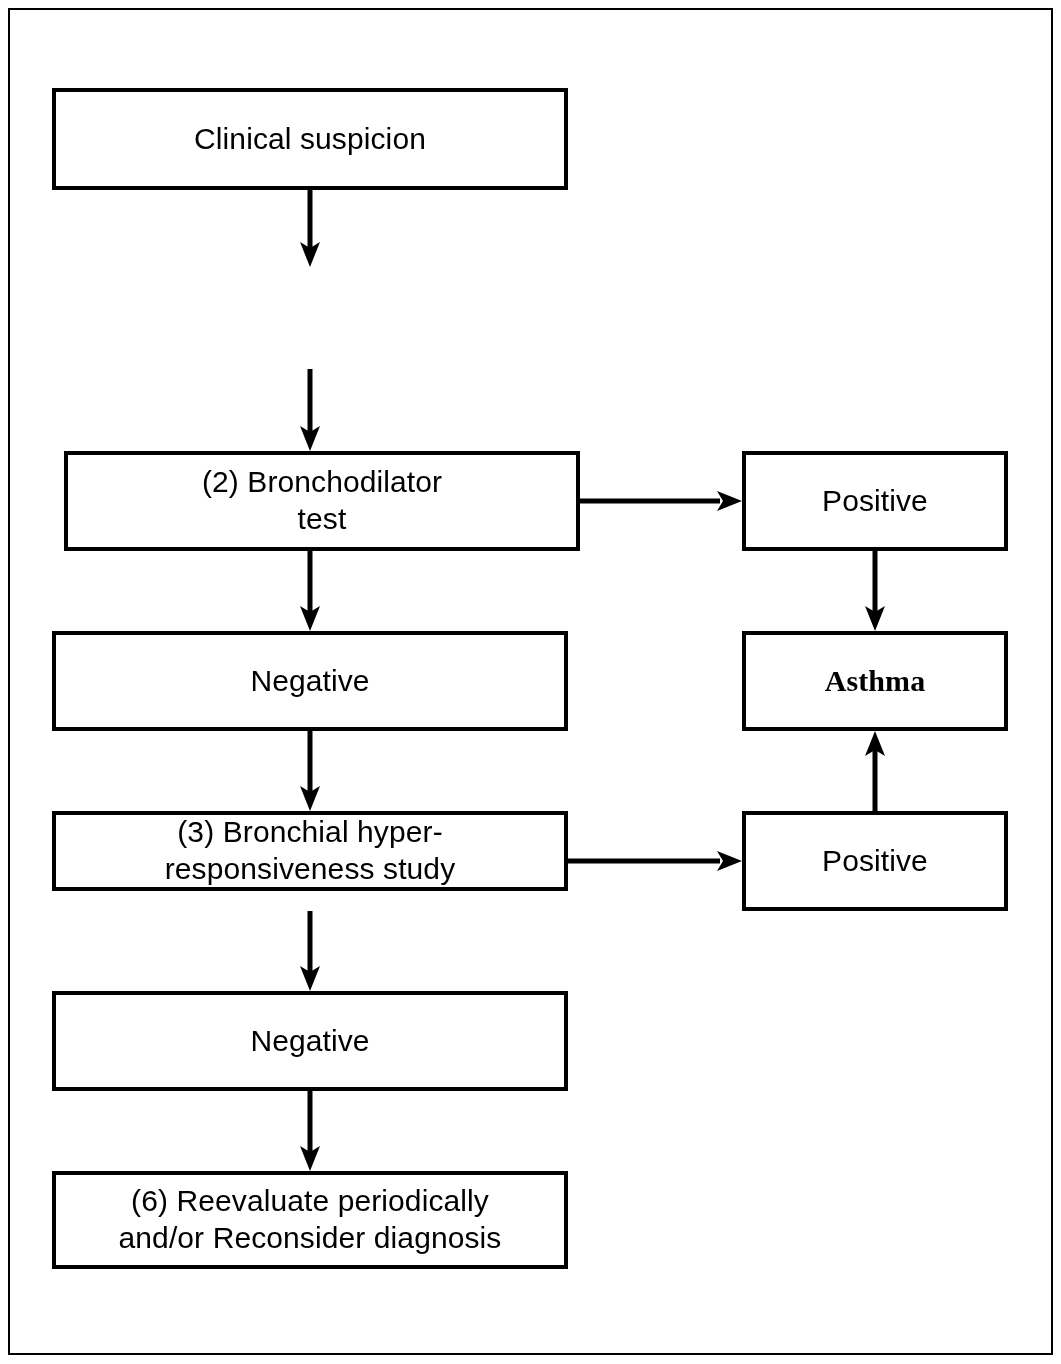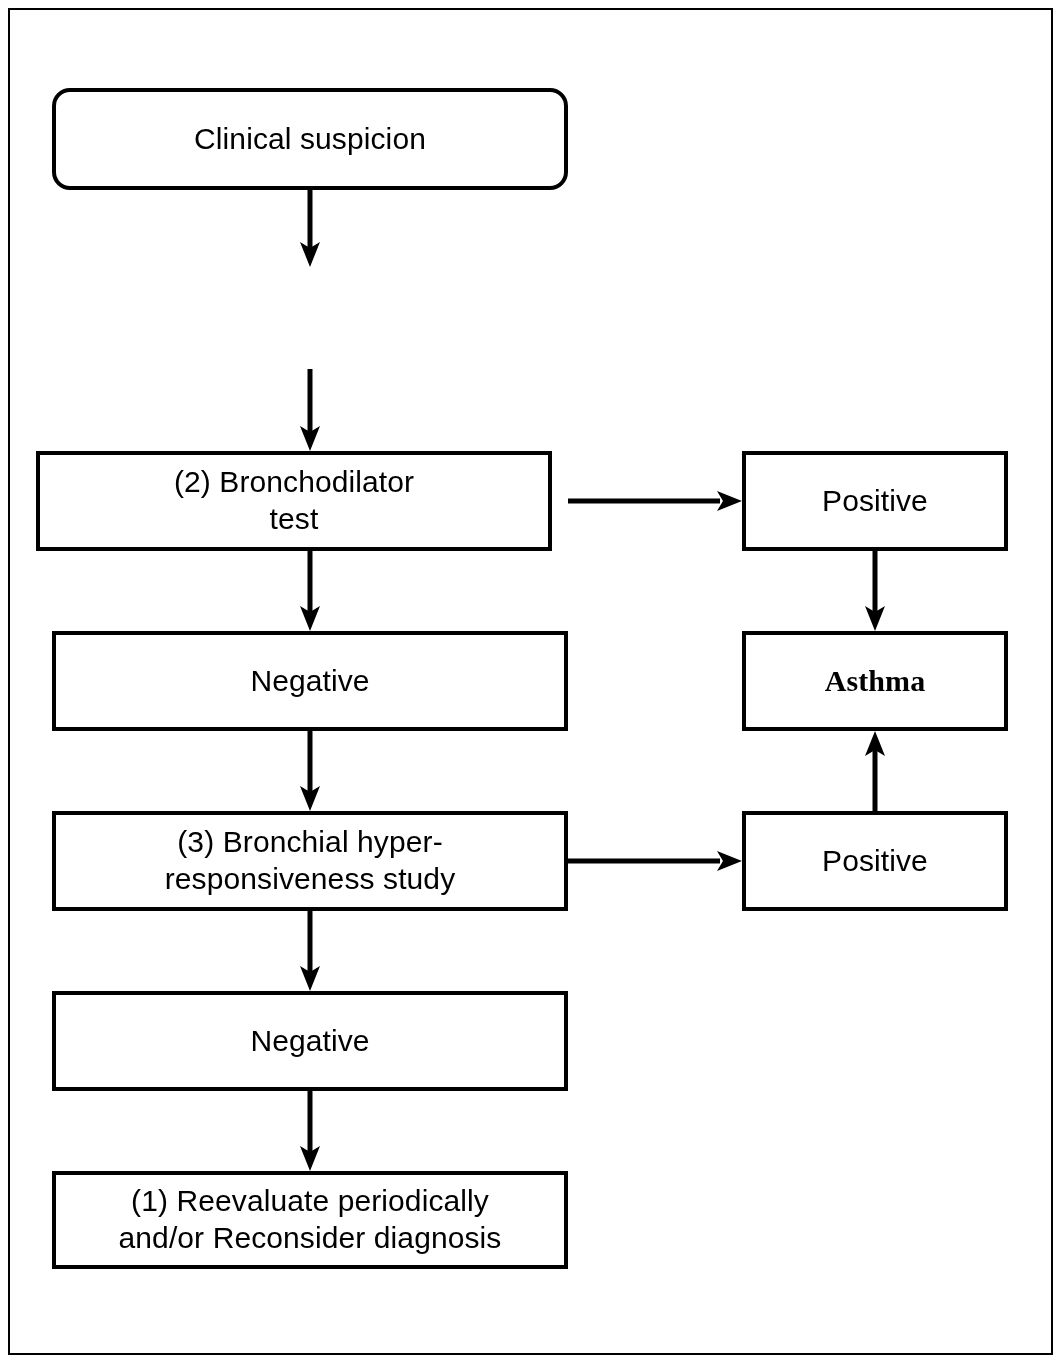--- a/index.html
+++ b/index.html
@@ -131,45 +131,45 @@
     </svg>
   </div>
 
   <div class="conn" style="left:292px; top:1091px; width:36px; height:80px;">
     <svg width="36" height="80" viewBox="0 0 36 80">
       <line x1="18" y1="0" x2="18" y2="61" stroke="#000" stroke-width="5"></line>
       <path d="M 18 80 L 8 55 L 18 61 L 28 55 Z" fill="#000"></path>
     </svg>
   </div>
 
-  <div class="node" style="left:52px; top:88px; width:516px; height:102px;border-radius:18px;">
+  <div class="node" style="left:52px; top:88px; width:516px; height:102px;">
     <span class="label">Clinical suspicion</span>
   </div>
 
 
-  <div class="node" style="left:36px; top:451px; width:516px; height:100px;">
+  <div class="node" style="left:64px; top:451px; width:516px; height:100px;">
     <span class="label">(2) Bronchodilator
 test</span>
   </div>
 
   <div class="node" style="left:52px; top:631px; width:516px; height:100px;">
     <span class="label">Negative</span>
   </div>
 
-  <div class="node" style="left:52px; top:811px; width:516px; height:100px;">
+  <div class="node" style="left:52px; top:811px; width:516px; height:80px;">
     <span class="label">(3) Bronchial hyper-
 responsiveness study</span>
   </div>
 
   <div class="node" style="left:52px; top:991px; width:516px; height:100px;">
     <span class="label">Negative</span>
   </div>
 
   <div class="node" style="left:52px; top:1171px; width:516px; height:98px;">
-    <span class="label">(1) Reevaluate periodically
+    <span class="label">(6) Reevaluate periodically
 and/or Reconsider diagnosis</span>
   </div>
 
   <div class="node" style="left:742px; top:451px; width:266px; height:100px;">
     <span class="label">Positive</span>
   </div>
 
   <div class="node bold" style="left:742px; top:631px; width:266px; height:100px;font-family:Liberation Serif, serif;">
     <span class="label">Asthma</span>
   </div>

